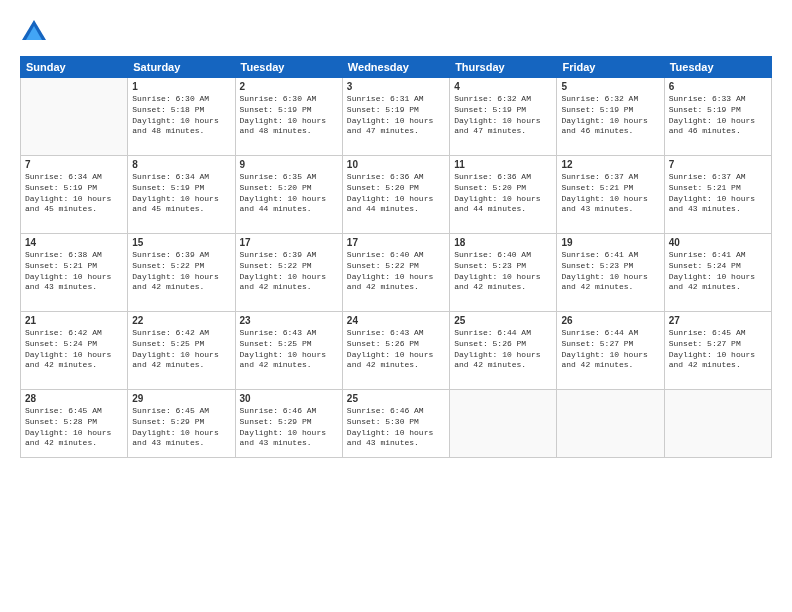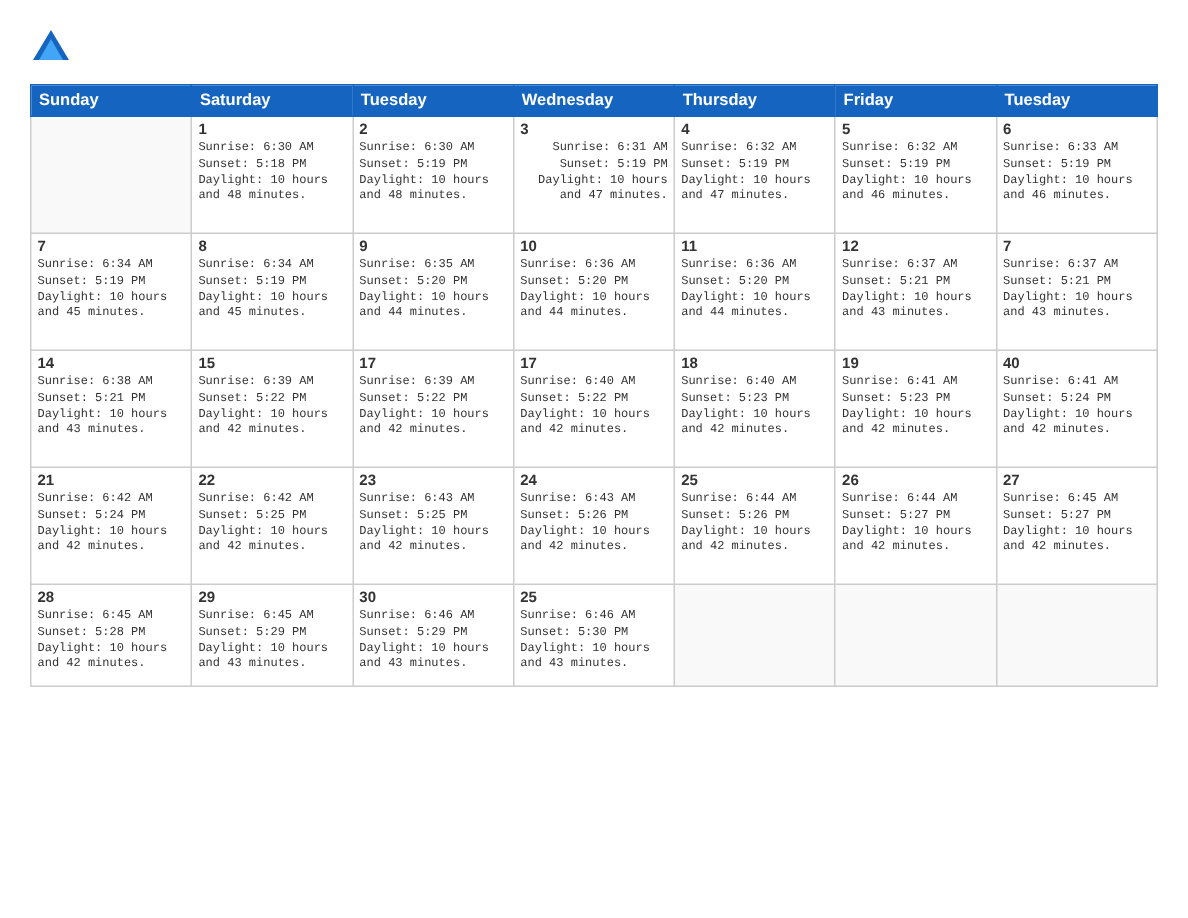--- a/index.html
+++ b/index.html
@@ -145,21 +145,21 @@
           </td>
           <td>
             <span class="day-num">2</span>
             <div class="cell-info" style="white-space: pre-line;">Sunrise: 6:30 AM
 Sunset: 5:19 PM
 Daylight: 10 hours
 and 48 minutes.</div>
           </td>
           <td>
             <span class="day-num">3</span>
-            <div class="cell-info" style="white-space: pre-line; text-align: right;">Sunrise: 6:31 AM
+            <div class="cell-info" style="white-space: pre-line;">Sunrise: 6:31 AM
 Sunset: 5:19 PM
 Daylight: 10 hours
 and 47 minutes.</div>
           </td>
           <td>
             <span class="day-num">4</span>
             <div class="cell-info" style="white-space: pre-line;">Sunrise: 6:32 AM
 Sunset: 5:19 PM
 Daylight: 10 hours
 and 47 minutes.</div>

